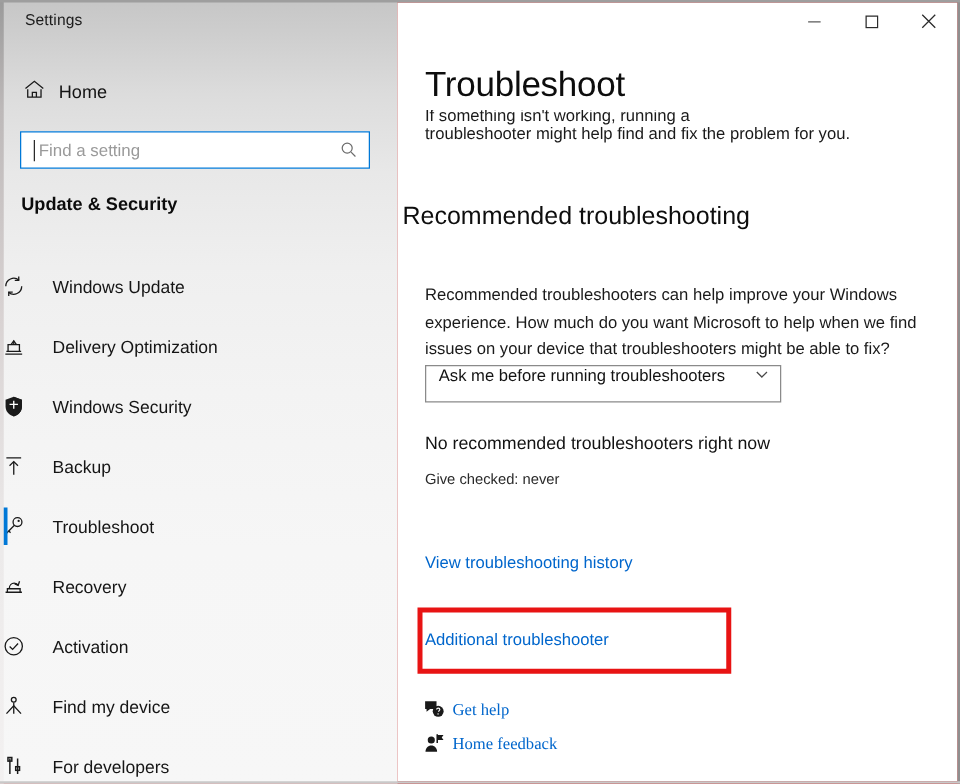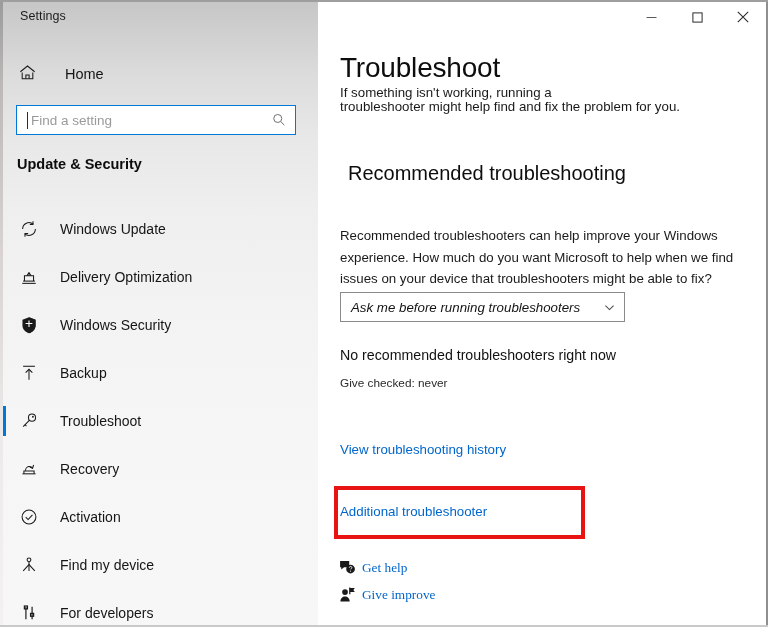--- a/index.html
+++ b/index.html
@@ -106,21 +106,21 @@
 
   
   .home-row {
     position: absolute;
     left: 14px;
     top: 60px;
     width: 286px;
     height: 28px;
     display: flex;
     align-items: center;
-    gap: 28px;
+    gap: 10px;
     padding-left: 4px;
     box-sizing: border-box;
   }
   .home-label {
     font-size: 14.5px;
     color: #141414;
   }
 
   
   .search-box {
@@ -173,21 +173,20 @@
     position: absolute;
     left: 0;
     top: 205px;
     width: 318px;
   }
   .nav-item {
     position: relative;
     height: 48px;
     display: flex;
     align-items: center;
-    padding-left: 18px;
     box-sizing: border-box;
     cursor: default;
   }
   .nav-item .nav-icon {
     width: 22px;
     height: 22px;
     display: flex;
     align-items: center;
     justify-content: center;
     flex: none;
@@ -251,21 +250,21 @@
     left: 22px;
     top: 95px;
     font-size: 13.3px;
     color: #1a1a1a;
     line-height: 19px;
     white-space: nowrap;
   }
 
   .section-heading {
     position: absolute;
-    left: 30px;
+    left: 4px;
     top: 160px;
     font-size: 20px;
     color: #0d0d0d;
     font-weight: normal;
   }
 
   .body-text {
     position: absolute;
     left: 22px;
     top: 205px;
@@ -279,24 +278,23 @@
   .dropdown {
     position: absolute;
     left: 22px;
     top: 290px;
     width: 285px;
     height: 30px;
     background: #ffffff;
     border: 1px solid #8a8a8a;
     box-sizing: border-box;
     display: flex;
-    align-items: center;
+    align-items: flex-start;
     padding: 0 8px 0 10px;
     cursor: default;
-    font-style: italic;
   }
   .dropdown-value {
     font-size: 13.3px;
     color: #131313;
     flex: 1;
     white-space: nowrap;
   }
   .dropdown-chevron {
     display: flex;
     align-items: center;
@@ -588,18 +586,18 @@
       </div>
       <div class="footer-link">
         <span class="fl-icon">
           <svg width="19" height="19" viewBox="0 0 20 20">
             <circle cx="7.4" cy="7.4" r="3.0" fill="#1a1a1a"></circle>
             <path d="M2.5 17.3c0-3.2 2.2-5.3 4.9-5.3s4.9 2.1 4.9 5.3z" fill="#1a1a1a"></path>
             <path d="M12.4 2.6v7.2" stroke="#1a1a1a" stroke-width="1.3" fill="none"></path>
             <path d="M12.4 3.1h5.3l-1.5 2.1 1.5 2.1h-5.3z" fill="#1a1a1a"></path>
           </svg>
         </span>
-        <span class="fl-label">Give improve</span>
+        <span class="fl-label">Home feedback</span>
       </div>
     </div>
 
   </div>
 </div>
 
 </body></html>

